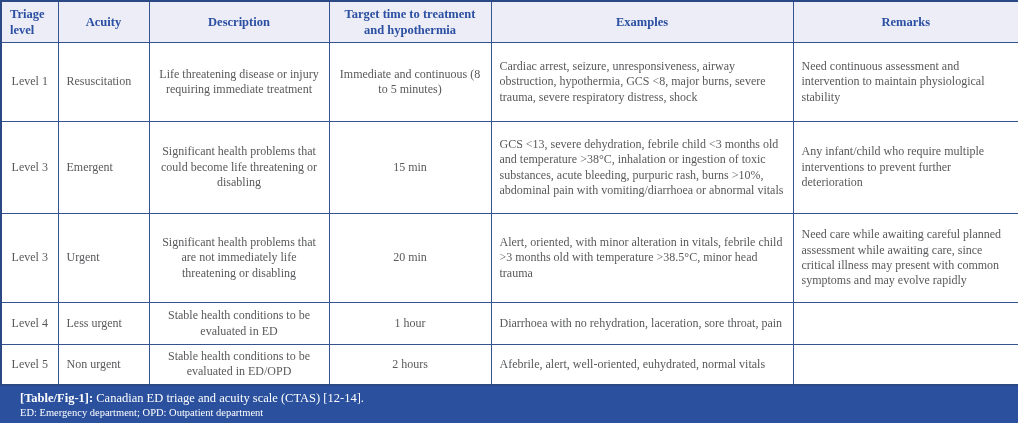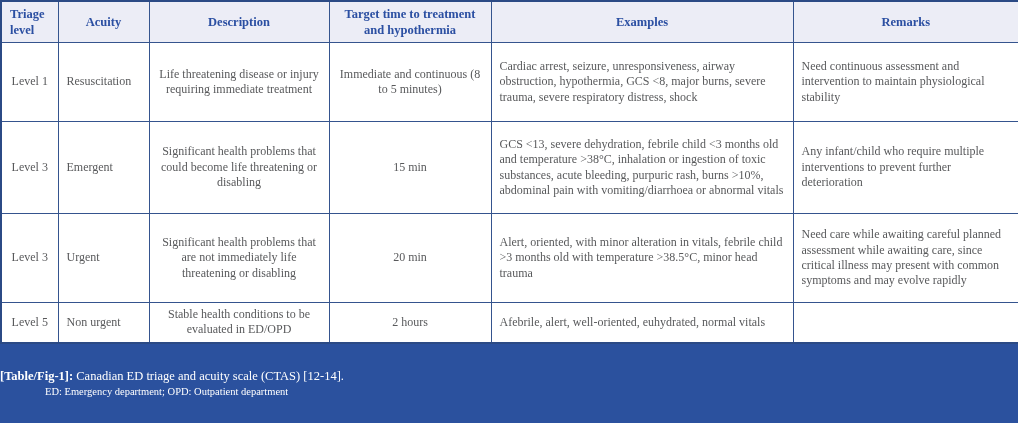--- a/index.html
+++ b/index.html
@@ -45,27 +45,27 @@
   tr.hdr{height:37px;}
   tr.r0{height:79px;}
   tr.r1{height:92px;}
   tr.r2{height:89px;}
   tr.r3{height:42px;}
   tr.r4{height:40px;margin-top:27px;}
   .caption-band{
     flex:1;
     background:#2b519e;
     color:#ffffff;
-    padding:4px 10px 4px 0;
+    padding:4px 10px 4px 20px;
     box-sizing:border-box;
     display:flex;flex-direction:column;justify-content:center;
   }
   .caption-line1{font-size:12.5px;line-height:1.3;}
   .caption-label{font-weight:bold;}
-  .caption-line2{font-size:10.5px;line-height:1.3;margin-left:45px;}
+  .caption-line2{font-size:10.5px;line-height:1.3;}
 </style>
 </head>
 <body>
 
 <div class="fig-wrap">
 
   <table class="ctas">
     <colgroup>
       <col style="width:57px">
       <col style="width:91px">
@@ -102,20 +102,28 @@
         <td class="c-remarks">Any infant/child who require multiple interventions to prevent further deterioration</td>
       </tr>
       <tr class="r2">
         <td class="c-level">Level 3</td>
         <td class="c-acuity">Urgent</td>
         <td class="c-desc">Significant health problems that are not immediately life threatening or disabling</td>
         <td class="c-target">20 min</td>
         <td class="c-examples">Alert, oriented, with minor alteration in vitals, febrile child &gt;3 months old with temperature &gt;38.5°C, minor head trauma</td>
         <td class="c-remarks">Need care while awaiting careful planned assessment while awaiting care, since critical illness may present with common symptoms and may evolve rapidly</td>
       </tr>
+      <tr class="r3">
+        <td class="c-level">Level 4</td>
+        <td class="c-acuity">Less urgent</td>
+        <td class="c-desc">Stable health conditions to be evaluated in ED</td>
+        <td class="c-target">1 hour</td>
+        <td class="c-examples">Diarrhoea with no rehydration, laceration, sore throat, pain</td>
+        <td class="c-remarks"></td>
+      </tr>
       <tr class="r4">
         <td class="c-level">Level 5</td>
         <td class="c-acuity">Non urgent</td>
         <td class="c-desc">Stable health conditions to be evaluated in ED/OPD</td>
         <td class="c-target">2 hours</td>
         <td class="c-examples">Afebrile, alert, well-oriented, euhydrated, normal vitals</td>
         <td class="c-remarks"></td>
       </tr>
     </tbody>
   </table>

